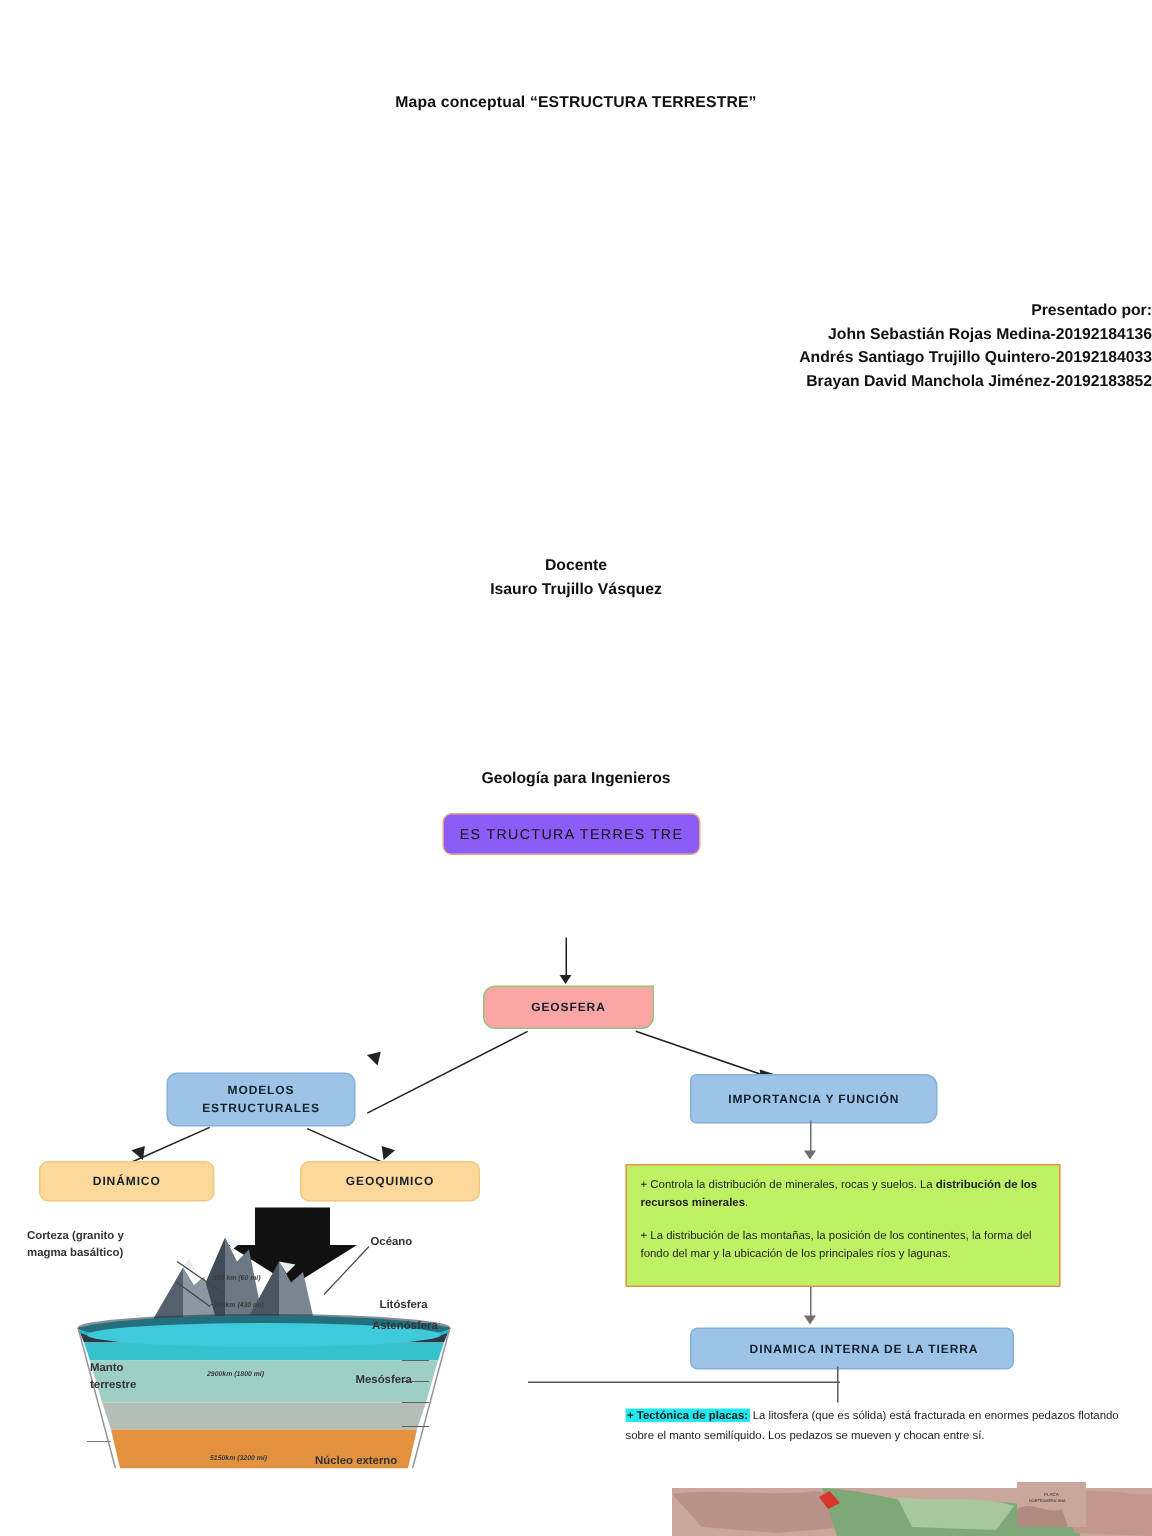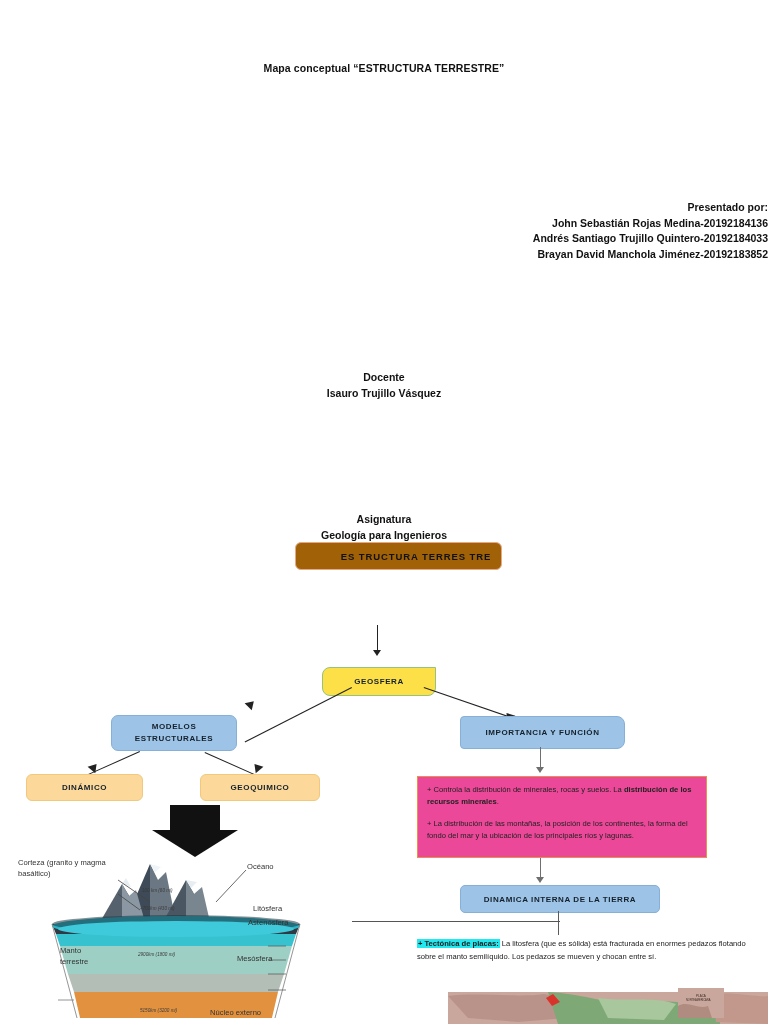--- a/index.html
+++ b/index.html
@@ -21,23 +21,23 @@
   .block-center{position:absolute;width:768px;text-align:center;}
   .line{font-size:10.5px;font-weight:bold;line-height:15.5px;}
 
   .presentado{top:200px;text-align:right;}
   .docente{top:370px;}
   .asignatura{top:512px;}
 
   
   .root-box{
     position:absolute;left:295px;top:542px;width:170px;height:26px;
-    background:#a16207;border:1px solid #e8a887;border-radius:6px;
+    background:#8b5cf6;border:1px solid #e8a887;border-radius:6px;
     display:flex;align-items:center;justify-content:center;
-    font-size:9.5px;letter-spacing:.9px;color:#111;font-weight:700;padding-left:35px;
+    font-size:9.5px;letter-spacing:.9px;color:#111;font-weight:400;
   }
 
   
   .vline{position:absolute;background:#222;width:1.4px;}
   .hline{position:absolute;background:#555;height:1.2px;}
   .arrowhead-down{
     position:absolute;width:0;height:0;
     border-left:4px solid transparent;border-right:4px solid transparent;
     border-top:6px solid #222;
   }
@@ -46,22 +46,22 @@
     border-left:5px solid transparent;border-right:5px solid transparent;
     border-top:8px solid #222;}
 
   
   .node{
     position:absolute;display:flex;align-items:center;justify-content:center;
     text-align:center;font-size:8px;letter-spacing:.6px;color:#14202b;
   }
   .node-geosfera{
     left:322px;top:657px;width:112px;height:27px;
-    background:#fde047;border:1px solid #96c27c;
-    border-radius:8px 0 8px 8px;font-weight:bold;font-size:8px;margin-top:10px;
+    background:#fca5a5;border:1px solid #96c27c;
+    border-radius:8px 0 8px 8px;font-weight:bold;font-size:8px;
   }
   .node-modelos{
     left:111px;top:715px;width:124px;height:34px;
     background:#9dc3e6;border:1px solid #86b0d8;border-radius:7px;
     font-weight:bold;line-height:12px;
   }
   .node-importancia{
     left:460px;top:716px;width:163px;height:31px;
     background:#9dc3e6;border:1px solid #86b0d8;border-radius:4px 8px 8px 4px;
     font-weight:bold;
@@ -69,27 +69,27 @@
   .node-dinamico{
     left:26px;top:774px;width:115px;height:25px;
     background:#fcd99b;border:1px solid #f0c97f;border-radius:6px;font-weight:bold;
   }
   .node-geoquimico{
     left:200px;top:774px;width:118px;height:25px;
     background:#fcd99b;border:1px solid #f0c97f;border-radius:6px;font-weight:bold;
   }
   .node-dinamica-interna{
     left:460px;top:885px;width:198px;height:26px;
-    background:#9dc3e6;border:1px solid #86b0d8;border-radius:5px;font-weight:bold;
+    background:#9dc3e6;border:1px solid #86b0d8;border-radius:5px;font-weight:bold;padding-left:16px;
   }
 
   
   .info-box{
     position:absolute;left:417px;top:776px;width:290px;height:82px;
-    border:1.2px solid #e8914d;background:#ec4899;
+    border:1.2px solid #e8914d;background:#bef264;
     padding:7px 9px;box-sizing:border-box;
     font-size:7.6px;line-height:12.4px;color:#222;
   }
   .info-box p{margin:0;}
   .info-box p + p{margin-top:9px;}
   .info-box b{font-weight:bold;}
 
   
   .tectonica{
     position:absolute;left:417px;top:938px;width:340px;
@@ -98,21 +98,21 @@
   .hl{background:#22e8ef;font-weight:bold;padding:0 1px;}
 
   
   .block-arrow{position:absolute;left:152px;top:805px;width:86px;height:52px;}
   .block-arrow .stem{position:absolute;left:18px;top:0;width:50px;height:26px;background:#111;}
   .block-arrow .head{position:absolute;left:0;top:25px;width:0;height:0;
     border-left:43px solid transparent;border-right:43px solid transparent;
     border-top:27px solid #111;}
 
   
-  .earth{position:absolute;left:0px;top:850px;width:352px;height:168px;overflow:hidden;}
+  .earth{position:absolute;left:0px;top:811px;width:352px;height:168px;overflow:hidden;font-weight:bold;}
   .earth svg{display:block;}
   .elabel{position:absolute;font-size:7.6px;color:#333;line-height:10.5px;
     font-family:"Liberation Sans", sans-serif;}
   .dlabel{position:absolute;font-size:4.6px;color:#3a3a3a;font-style:italic;}
 
   
   .map{position:absolute;left:448px;top:992px;width:320px;height:32px;overflow:hidden;
     border:0;}
   .map svg{display:block;}
   .map-thumb{position:absolute;left:678px;top:988px;width:62px;height:36px;overflow:hidden;}
@@ -130,21 +130,20 @@
     <div class="line">Andrés Santiago Trujillo Quintero-20192184033</div>
     <div class="line">Brayan David Manchola Jiménez-20192183852</div>
   </div>
 
   <div class="block-center docente">
     <div class="line">Docente</div>
     <div class="line">Isauro Trujillo Vásquez</div>
   </div>
 
   <div class="block-center asignatura">
-    <div class="line">Asignatura</div>
     <div class="line">Geología para Ingenieros</div>
   </div>
 
   <div class="root-box">ES TRUCTURA  TERRES TRE</div>
 
   <div class="vline" style="left:377px;top:625px;height:28px;"></div>
   <div class="arrowhead-down" style="left:373px;top:650px;"></div>
 
   <div class="node node-geosfera">GEOSFERA</div>
 

